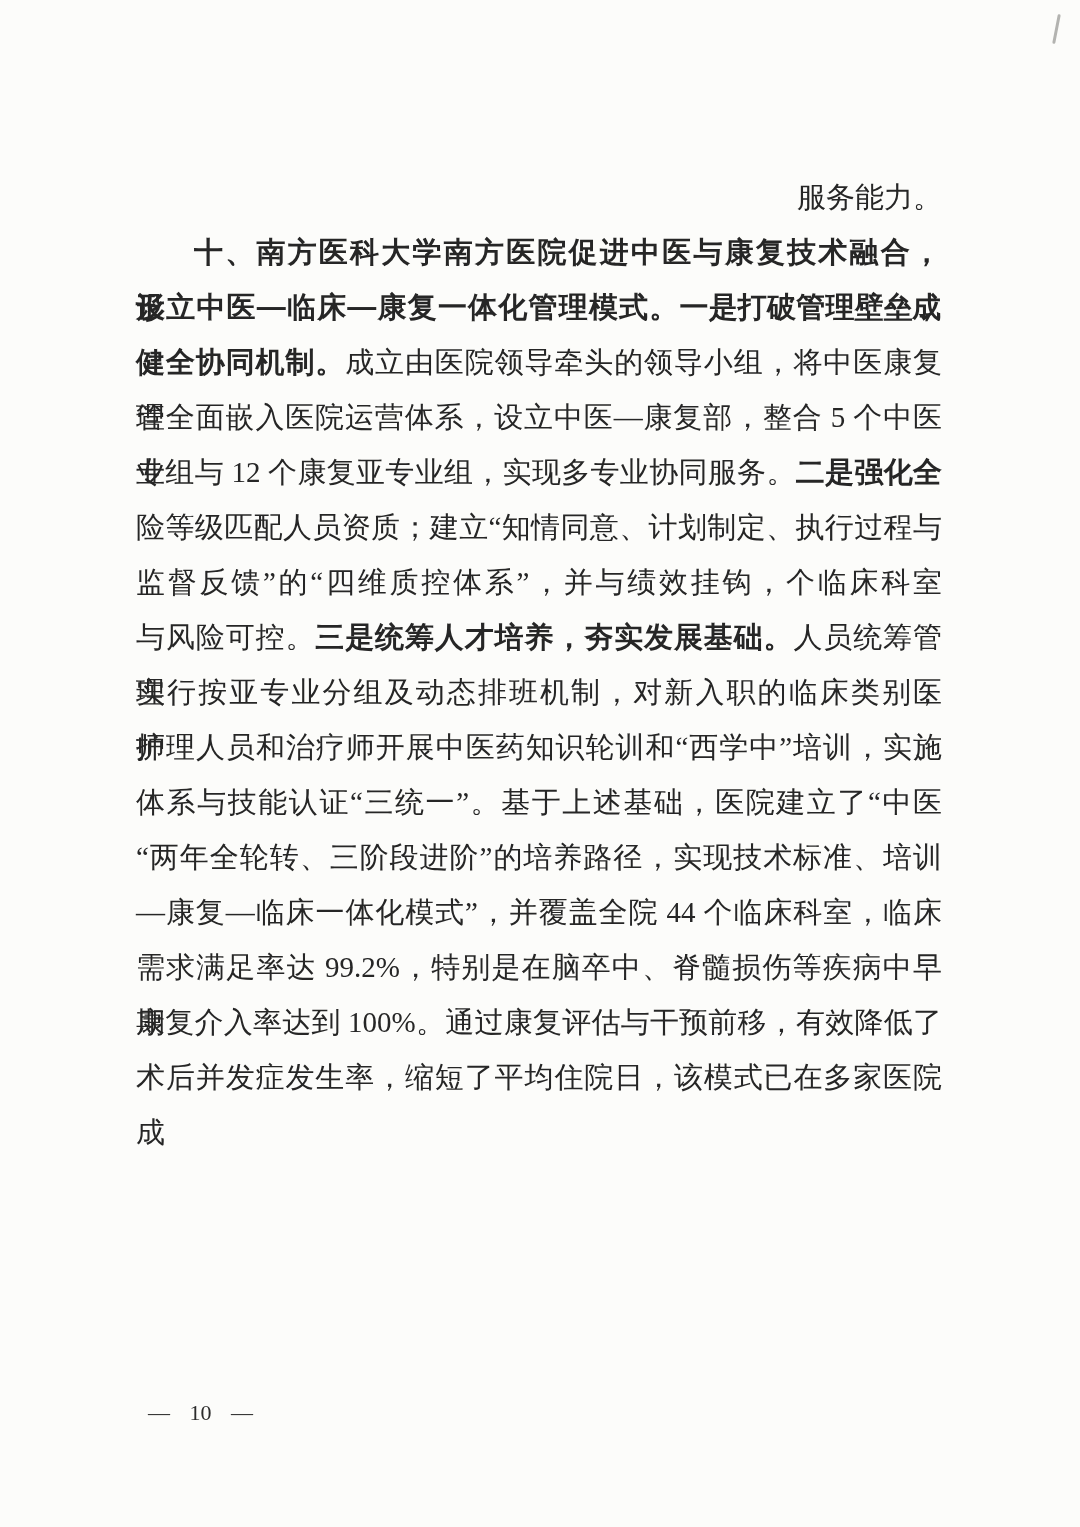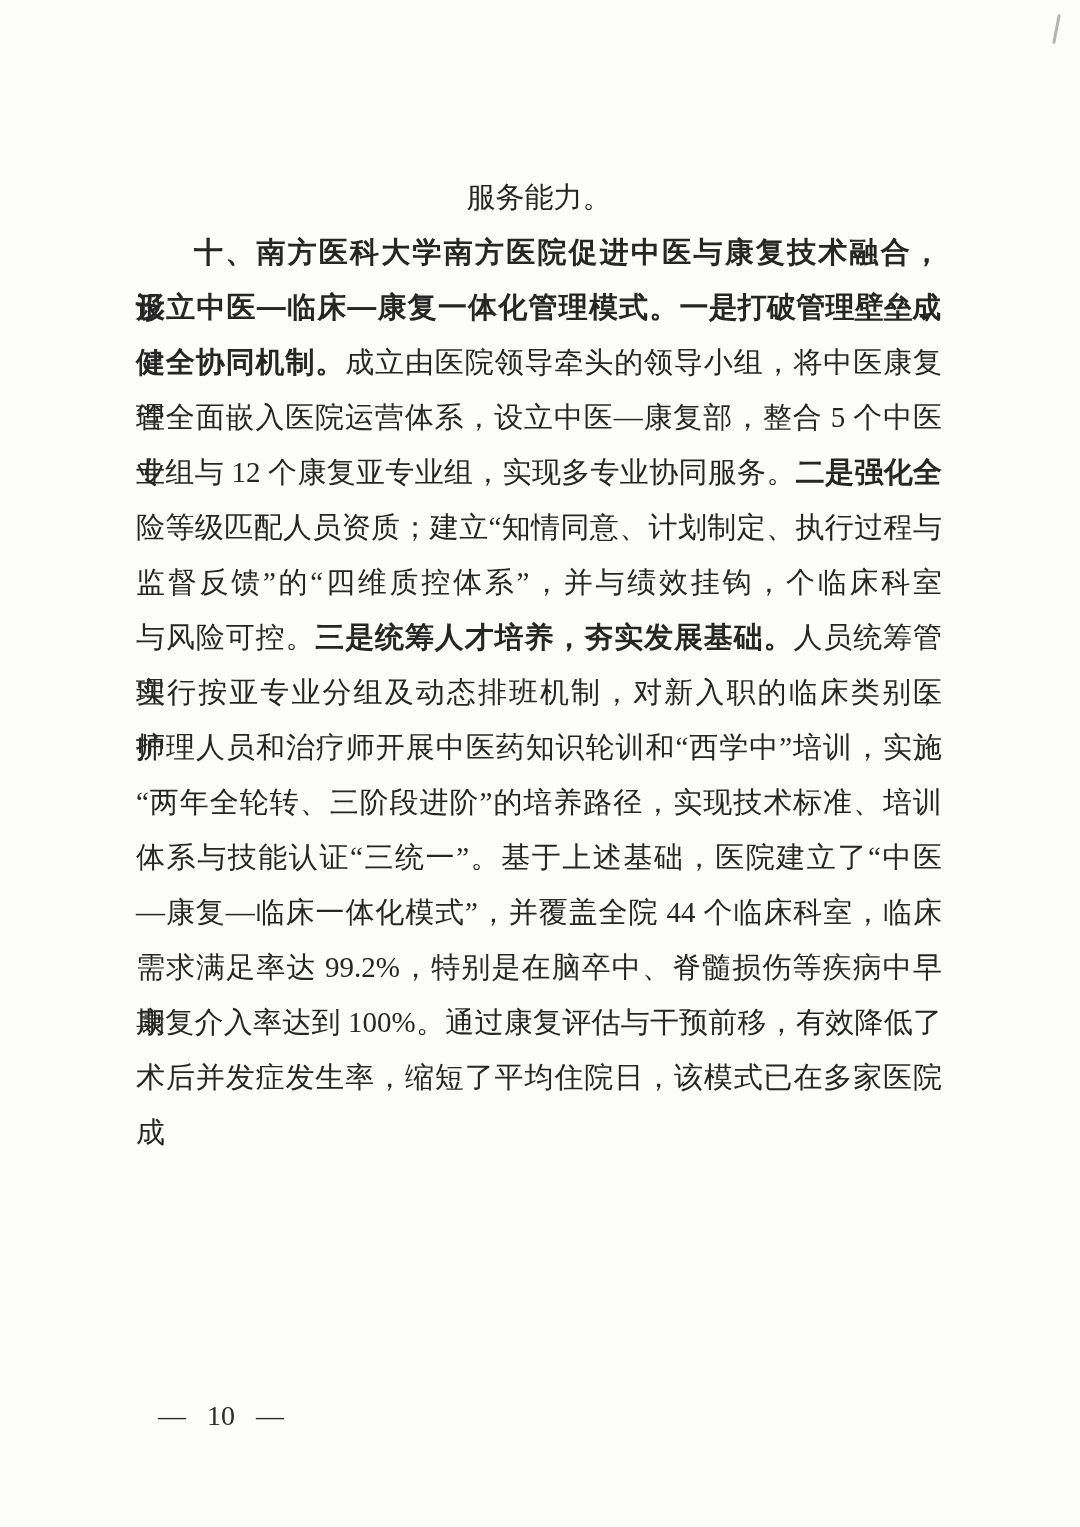--- a/index.html
+++ b/index.html
@@ -20,21 +20,21 @@
   .text-block {
     position: absolute;
     left: 136px;
     top: 170px;
     width: 806px;
     font-size: 29px;
     line-height: 55px;
   }
   .line {
     height: 55px;
-    text-align: center;
+    text-align: right;
   }
   .line.justify {
     text-align: justify;
     text-align-last: justify;
   }
   .line.indent {
     text-indent: 58px;
   }
   .seg-normal {
     font-weight: normal;
@@ -45,23 +45,23 @@
     font-family: "Liberation Sans", sans-serif;
     letter-spacing: 1px;
     margin-top: 46px;
   }
   .seg-kai {
     font-weight: bold;
     font-family: "Liberation Serif", serif;
   }
   .page-number {
     position: absolute;
-    left: 158px;
+    left: 148px;
     top: 1400px;
-    font-size: 28px;
+    font-size: 22px;
     color: #2b2b2b;
     word-spacing: 14px;
     font-family: "Liberation Serif", serif;
   }
   .scan-artifact {
     position: absolute;
     left: 1055px;
     top: 14px;
     width: 3px;
     height: 30px;
@@ -80,21 +80,21 @@
       <div class="line indent justify"><span class="seg-hei">十、南方医科大学南方医院促进中医与康复技术融合，形成</span></div>
       <div class="line justify"><span class="seg-hei">设立中医—临床—康复一体化管理模式。</span><span class="seg-kai">一是打破管理壁垒，</span></div>
       <div class="line justify"><span class="seg-kai">健全协同机制。</span><span class="seg-normal">成立由医院领导牵头的领导小组，将中医康复管</span></div>
       <div class="line justify"><span class="seg-normal">理全面嵌入医院运营体系，设立中医—康复部，整合 5 个中医专</span></div>
       <div class="line justify"><span class="seg-normal">业组与 12 个康复亚专业组，实现多专业协同服务。</span><span class="seg-kai">二是强化全</span></div>
       <div class="line justify"><span class="seg-normal">险等级匹配人员资质；建立“知情同意、计划制定、执行过程与</span></div>
       <div class="line justify"><span class="seg-normal">监督反馈”的“四维质控体系”，并与绩效挂钩，个临床科室</span></div>
       <div class="line justify"><span class="seg-normal">与风险可控。</span><span class="seg-kai">三是统筹人才培养，夯实发展基础。</span><span class="seg-normal">人员统筹管理，</span></div>
       <div class="line justify"><span class="seg-normal">实行按亚专业分组及动态排班机制，对新入职的临床类别医师、</span></div>
       <div class="line justify"><span class="seg-normal">护理人员和治疗师开展中医药知识轮训和“西学中”培训，实施</span></div>
+      <div class="line justify"><span class="seg-normal">体系与技能认证“三统一”。基于上述基础，医院建立了“中医</span></div>
       <div class="line justify"><span class="seg-normal">“两年全轮转、三阶段进阶”的培养路径，实现技术标准、培训</span></div>
-      <div class="line justify"><span class="seg-normal">体系与技能认证“三统一”。基于上述基础，医院建立了“中医</span></div>
       <div class="line justify"><span class="seg-normal">—康复—临床一体化模式”，并覆盖全院 44 个临床科室，临床</span></div>
       <div class="line justify"><span class="seg-normal">需求满足率达 99.2%，特别是在脑卒中、脊髓损伤等疾病中早期</span></div>
       <div class="line justify"><span class="seg-normal">康复介入率达到 100%。通过康复评估与干预前移，有效降低了</span></div>
       <div class="line justify"><span class="seg-normal">术后并发症发生率，缩短了平均住院日，该模式已在多家医院成</span></div>
     </div>
   <div class="page-number">— 10 —</div>
 </div>
 
 </body></html>

